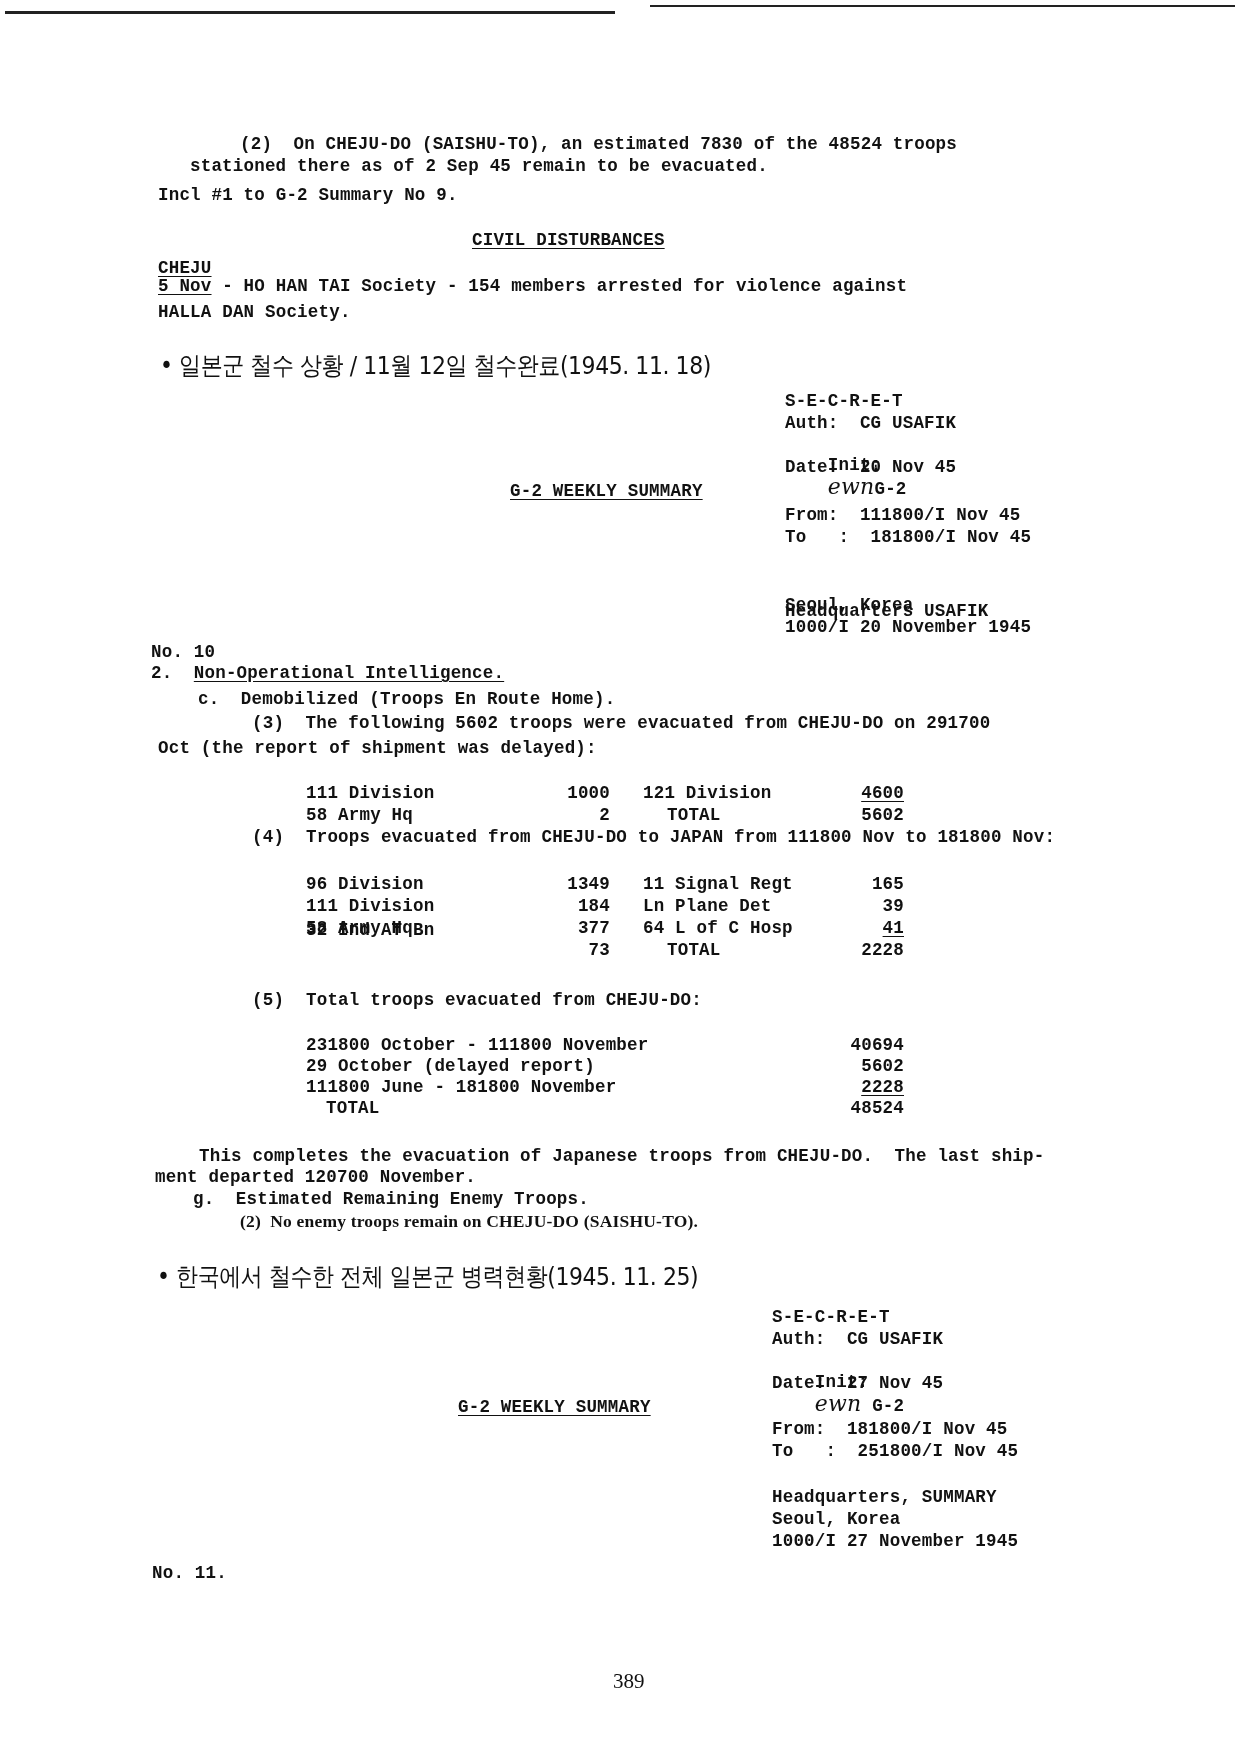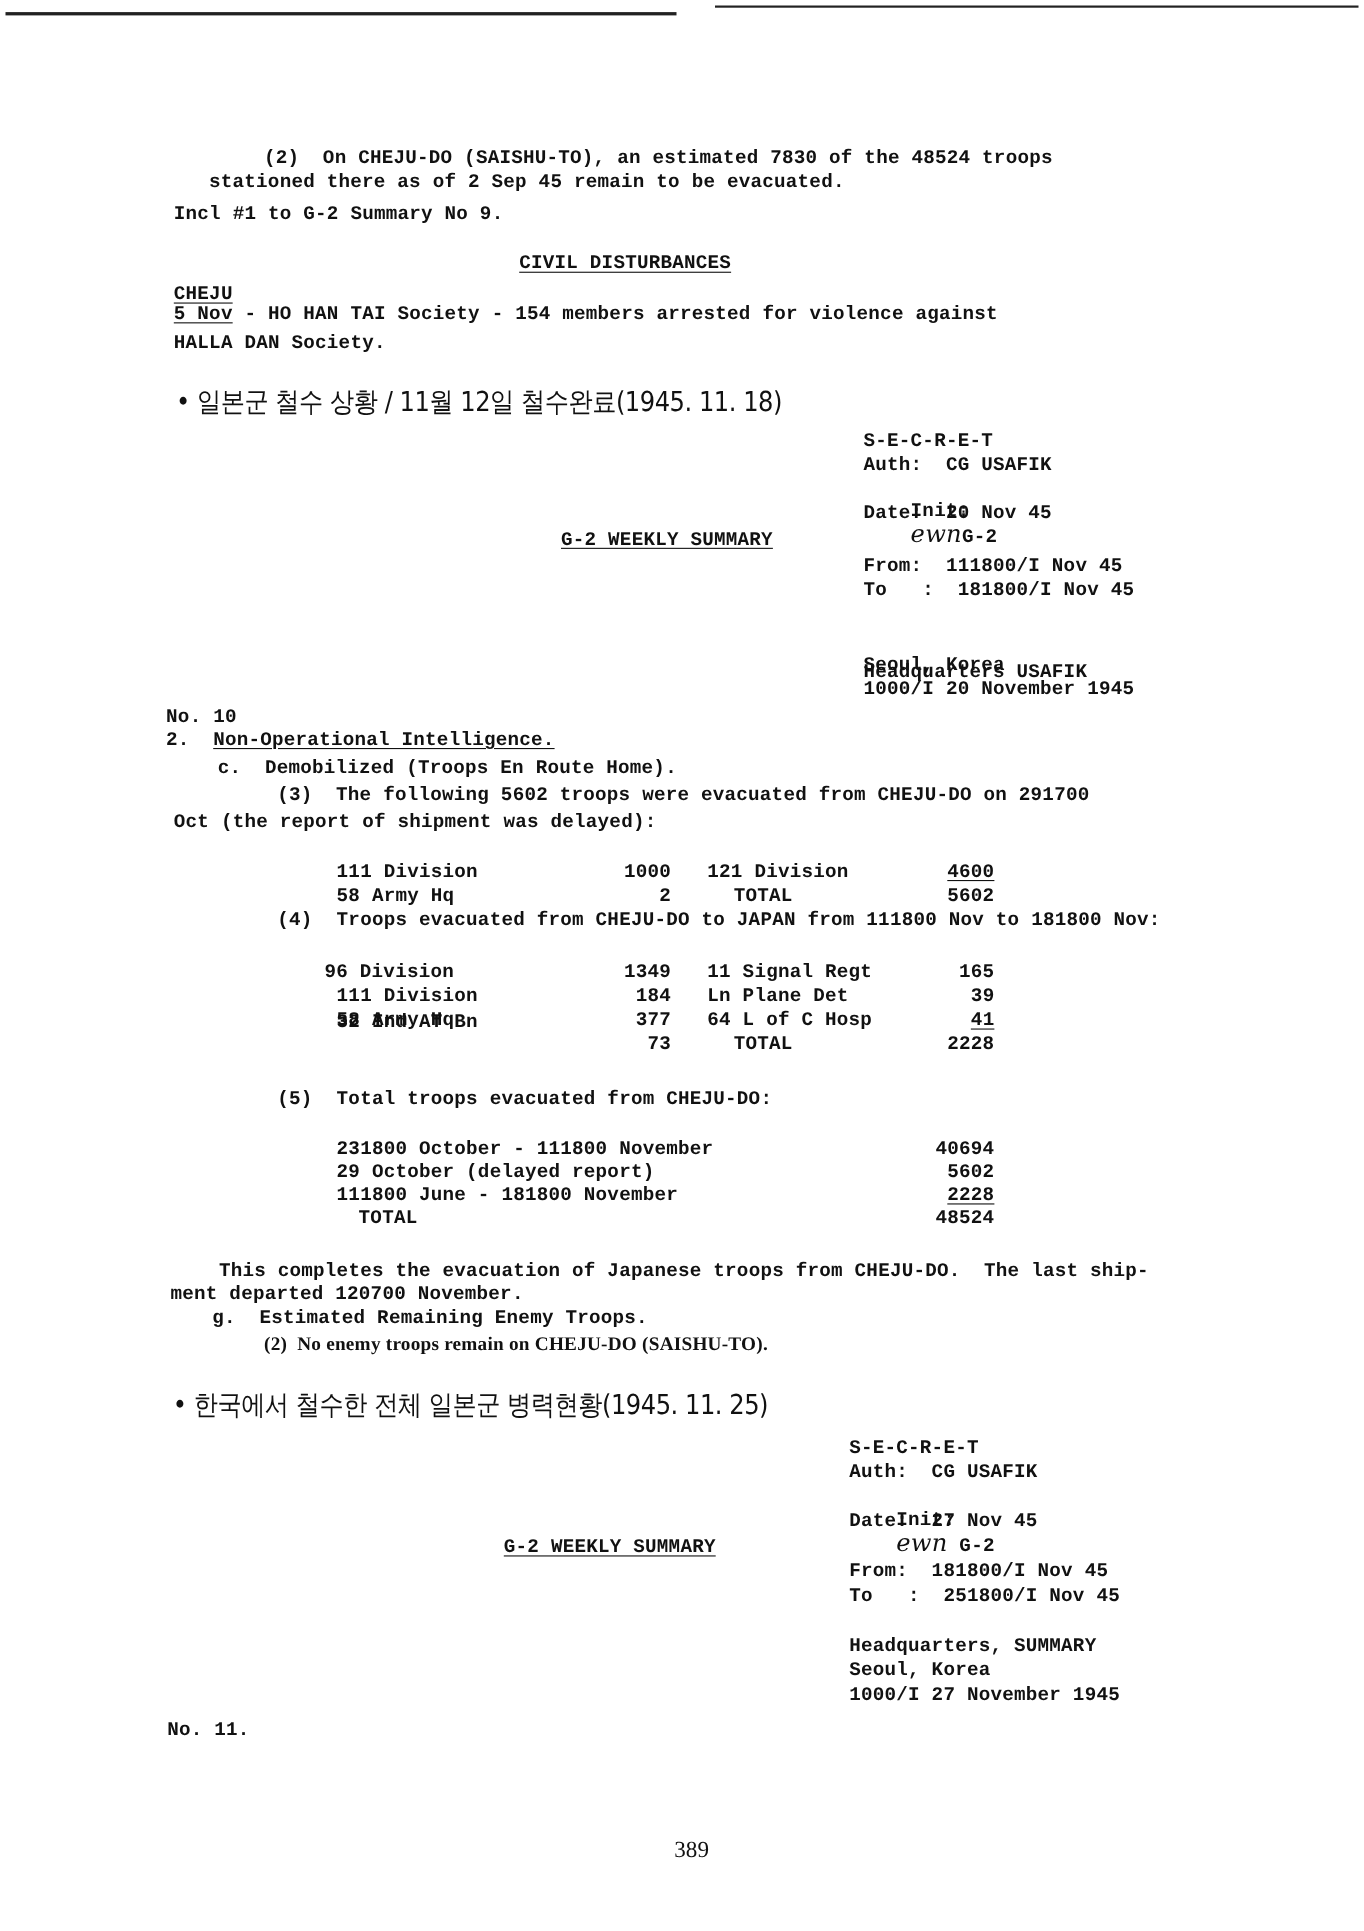--- a/index.html
+++ b/index.html
@@ -66,21 +66,21 @@
     <div class="t" style="left:667px; top:804px;">TOTAL</div>
     <div class="t r" style="left:830px; width:74px; top:804px;">5602</div>
   </div>
 </div>
 
 <div class="t" style="left:252px; top:826px;">(4)</div>
 <div class="t" style="left:306px; top:826px;">Troops evacuated from CHEJU-DO to JAPAN from 111800 Nov to 181800 Nov:</div>
 
 <div>
   <div>
-    <div class="t" style="left:295px; top:873px;">96 Division</div>
+    <div class="t" style="left:306px; top:873px;">96 Division</div>
     <div class="t r" style="left:540px; width:70px; top:873px;">1349</div>
     <div class="t" style="left:643px; top:873px;">11 Signal Regt</div>
     <div class="t r" style="left:830px; width:74px; top:873px;">165</div>
   </div>
   <div>
     <div class="t" style="left:306px; top:895px;">111 Division</div>
     <div class="t r" style="left:540px; width:70px; top:895px;">184</div>
     <div class="t" style="left:643px; top:895px;">Ln Plane Det</div>
     <div class="t r" style="left:830px; width:74px; top:895px;">39</div>
   </div>

